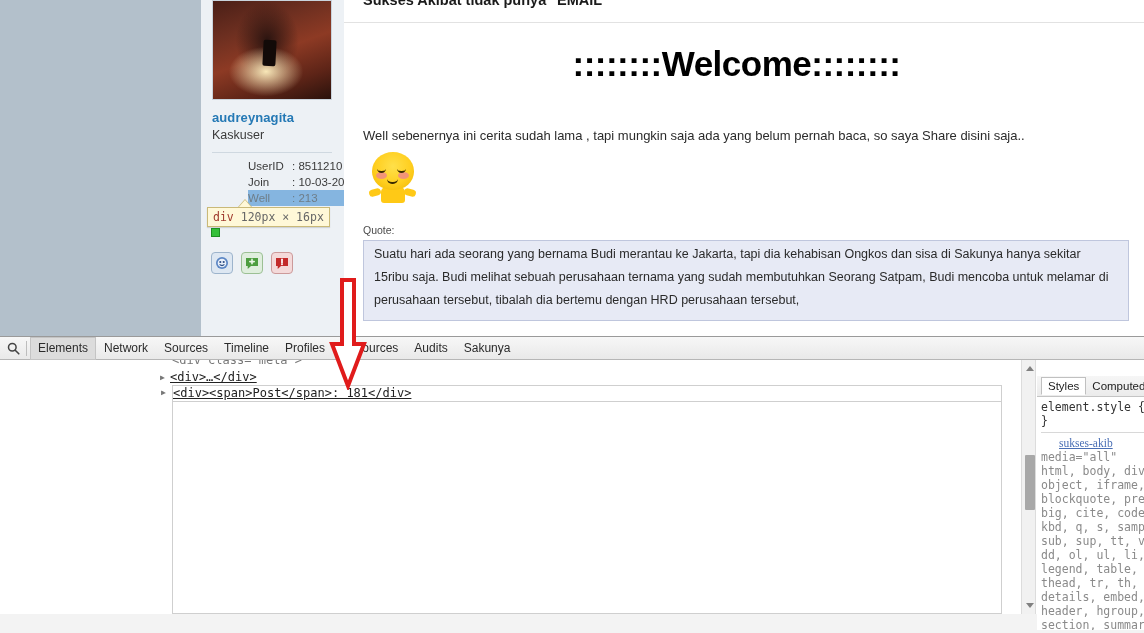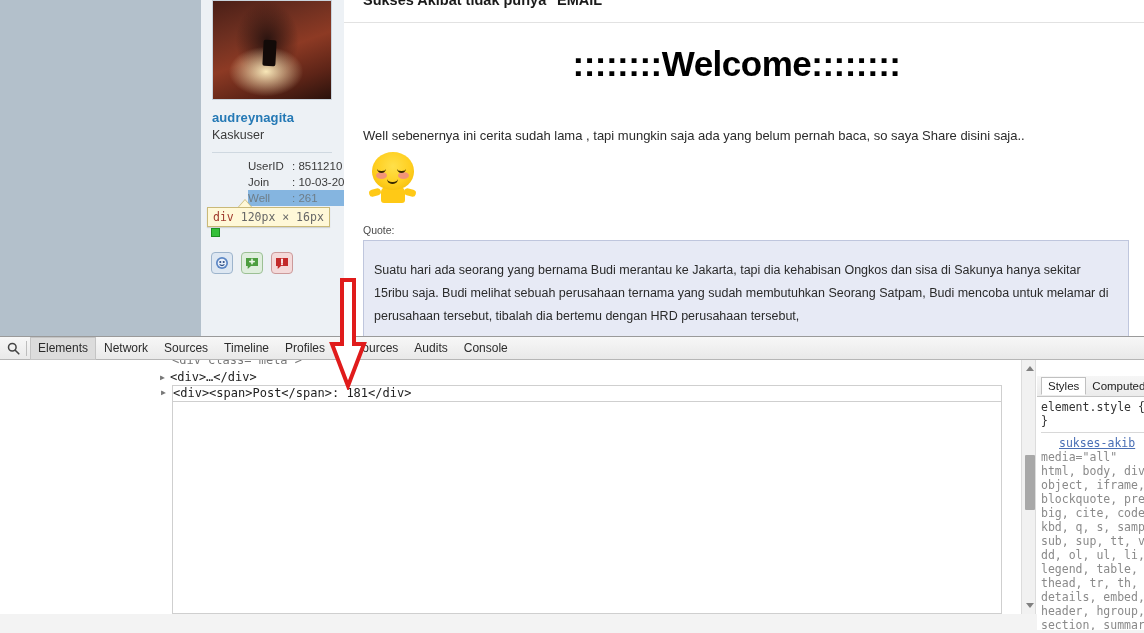--- a/index.html
+++ b/index.html
@@ -153,21 +153,21 @@
   .emoji .armL { left: 3px; transform: rotate(-16deg); }
   .emoji .armR { left: 38px; transform: rotate(16deg); }
 
   .quote-label {
     position: absolute; left: 19px; top: 224px;
     font-size: 10.5px; color: #4a4a4a;
   }
   .quote-box {
     position: absolute; left: 19px; top: 240px; width: 766px; min-height: 70px;
     background: #e7eaf5; border: 1px solid #bfc6dd;
-    padding: 18px 10px 8px 10px;
+    padding: 2px 10px 8px 10px;
     font-size: 12.5px; color: #2a2a2a; line-height: 23px;
   }
 
   
   #devtools {
     position: absolute; left: 0; top: 336px; width: 1144px; height: 297px;
     background: #f3f3f3;
     border-top: 1px solid #9a9a9a;
     font-family: "Liberation Sans", sans-serif;
   }
@@ -201,21 +201,21 @@
     background: #fff; overflow: hidden;
     font-family: "DejaVu Sans Mono", monospace; font-size: 12px;
     color: #222;
   }
   .dom-clip-line {
     position: absolute; left: 172px; top: -7px; width: 300px; height: 12px;
     overflow: hidden; color: #777; white-space: nowrap;
   }
   .dom-line {
     position: absolute; left: 160px; height: 15px; line-height: 15px;
-    white-space: nowrap; cursor: pointer;
+    white-space: nowrap; cursor: pointer; text-decoration: underline;
   }
   .dom-line .tri {
     display: inline-block; width: 10px; color: #777; font-size: 8px;
     transform: translateY(-1px);
   }
   .dom-line.selected {
     left: 172px; width: 830px;
     border: 1px solid #cfcfcf; background: #fff;
     height: 17px; line-height: 15px; padding-left: 0;
   }
@@ -297,21 +297,21 @@
         <div class="meta-row">
           <span class="k">UserID</span>
           <span class="v">: 8511210</span>
         </div>
         <div class="meta-row">
           <span class="k">Join</span>
           <span class="v">: 10-03-2014</span>
         </div>
         <div class="meta-row highlight">
           <span class="k">Well</span>
-          <span class="v">: 261</span>
+          <span class="v">: 213</span>
         </div>
       </div>
     </div>
 
     <div class="dt-tooltip-arrow"></div>
     <div class="dt-tooltip">
       <span class="tag">div</span>
       <span class="dim">120px × 16px</span>
     </div>
 
@@ -375,21 +375,21 @@
         </svg>
       </div>
       <div class="dt-sep"></div>
       <div class="dt-tab active">Elements</div>
       <div class="dt-tab">Network</div>
       <div class="dt-tab">Sources</div>
       <div class="dt-tab">Timeline</div>
       <div class="dt-tab">Profiles</div>
       <div class="dt-tab">Resources</div>
       <div class="dt-tab">Audits</div>
-      <div class="dt-tab">Console</div>
+      <div class="dt-tab">Sakunya</div>
     </div>
 
     <div class="dt-body">
 
       <div class="dom-pane">
         <div class="dom-clip-line">&lt;div class="meta"&gt;</div>
 
         <div class="dom-line" style="top:10px;">
           <span class="tri">▶</span><span>&lt;div&gt;…&lt;/div&gt;</span>
         </div>
@@ -409,21 +409,21 @@
 
       <div class="styles-pane">
         <div class="styles-tabs">
           <div class="styles-tab active">Styles</div>
           <div class="styles-tab">Computed</div>
         </div>
         <div class="styles-code">
           <div>element.style {</div>
           <div>}</div>
           <div class="styles-rule-sep"></div>
-          <div style="padding-left:18px;"><span class="link">sukses-akib</span></div>
+          <div style="padding-left:18px;font-family:Liberation Serif, serif;"><span class="link">sukses-akib</span></div>
           <div class="muted">media="all"</div>
           <div class="muted">html, body, div,</div>
           <div class="muted">object, iframe,</div>
           <div class="muted">blockquote, pre,</div>
           <div class="muted">big, cite, code,</div>
           <div class="muted">kbd, q, s, samp,</div>
           <div class="muted">sub, sup, tt, v</div>
           <div class="muted">dd, ol, ul, li,</div>
           <div class="muted">legend, table,</div>
           <div class="muted">thead, tr, th,</div>

